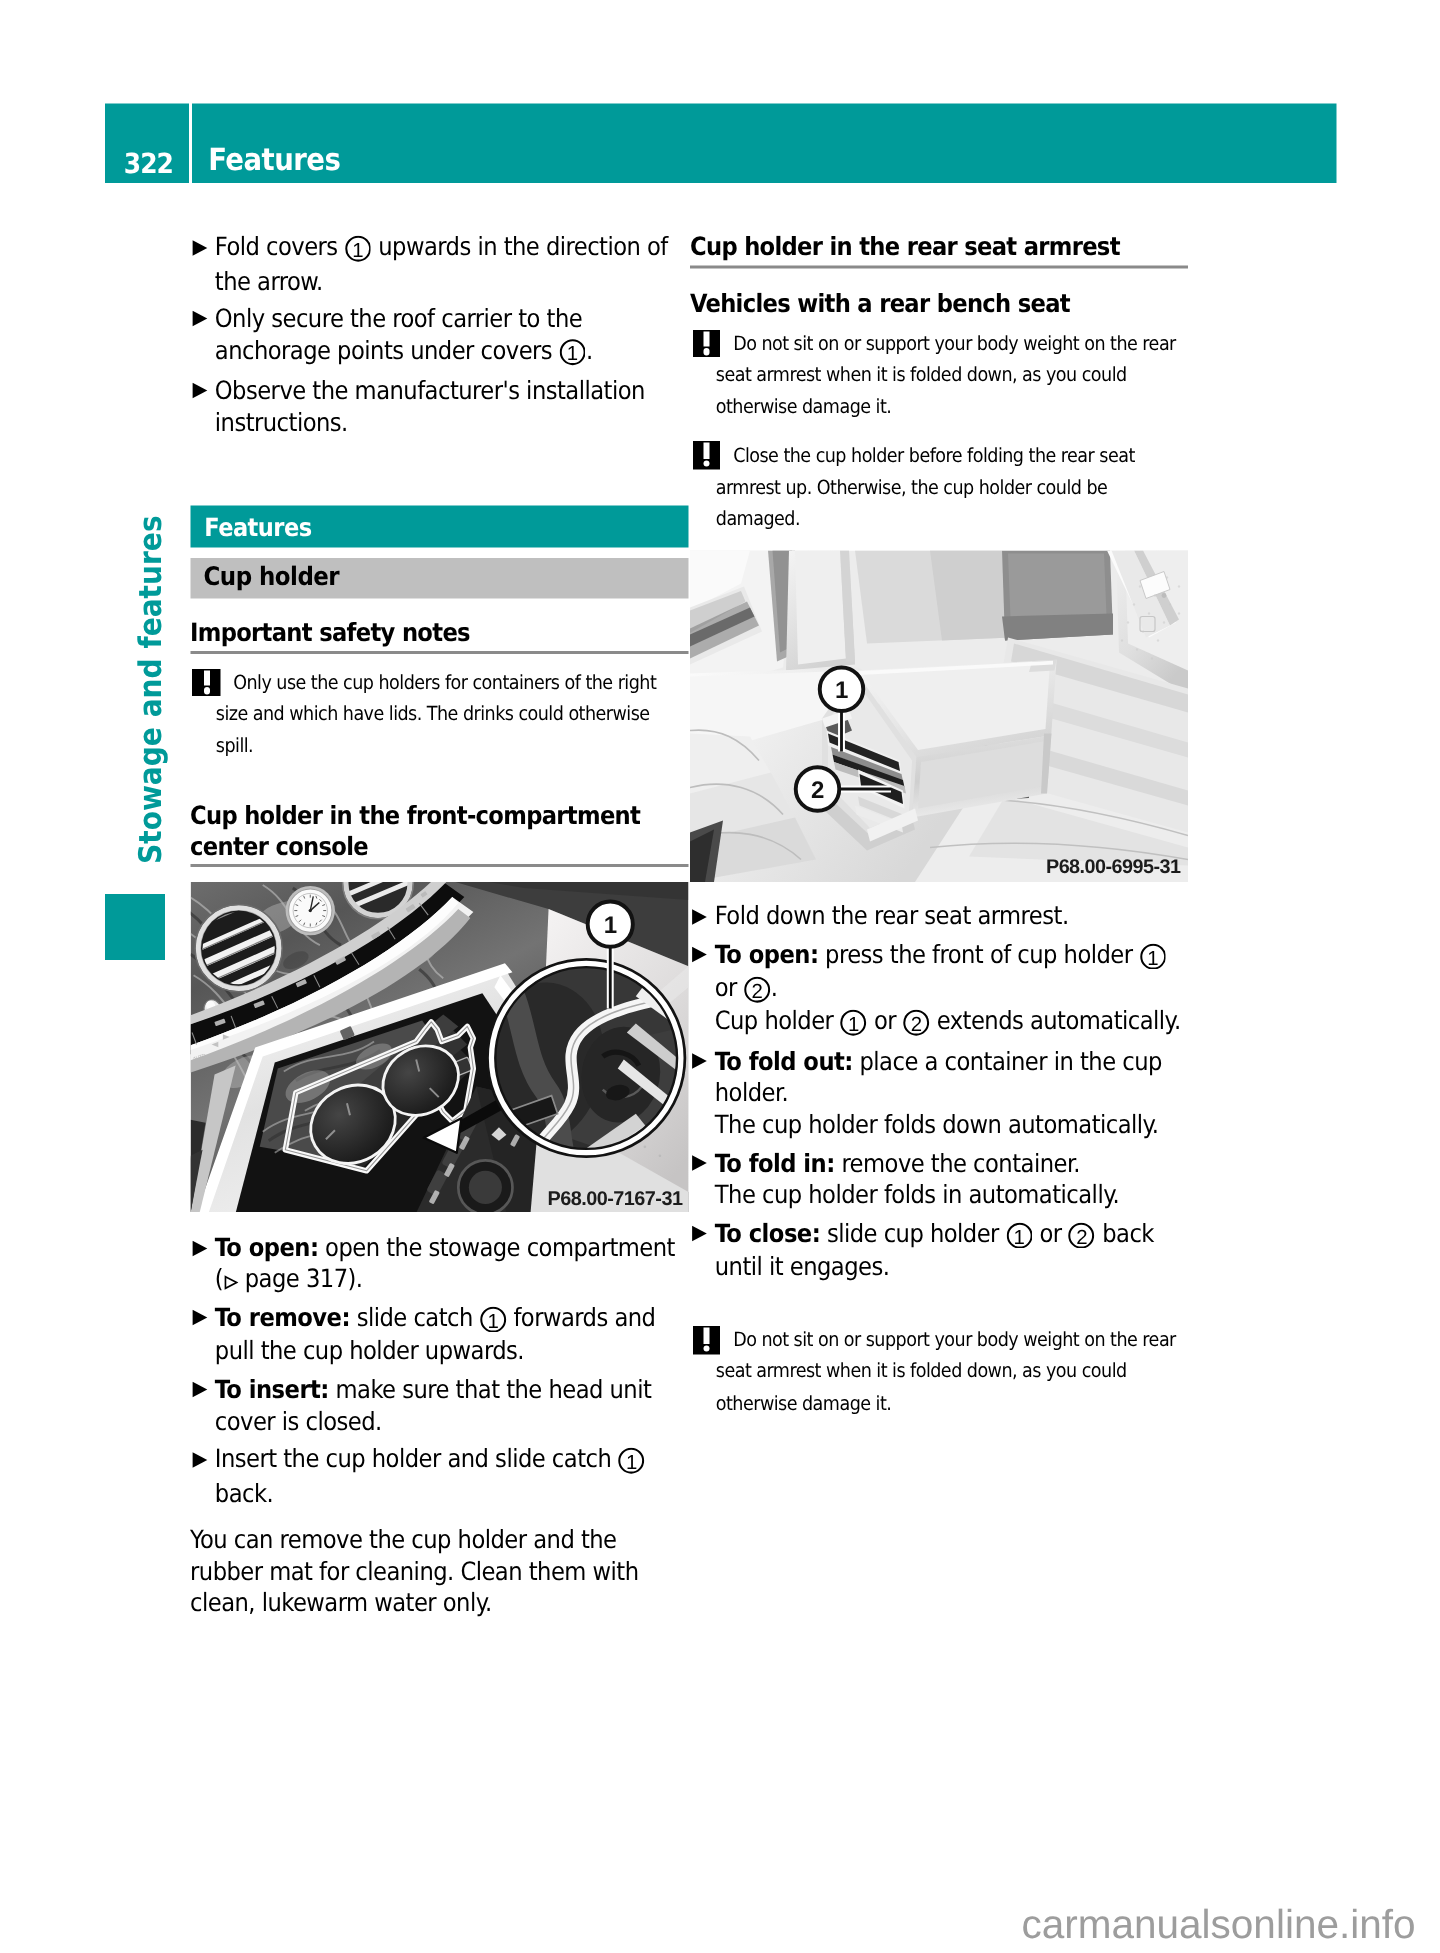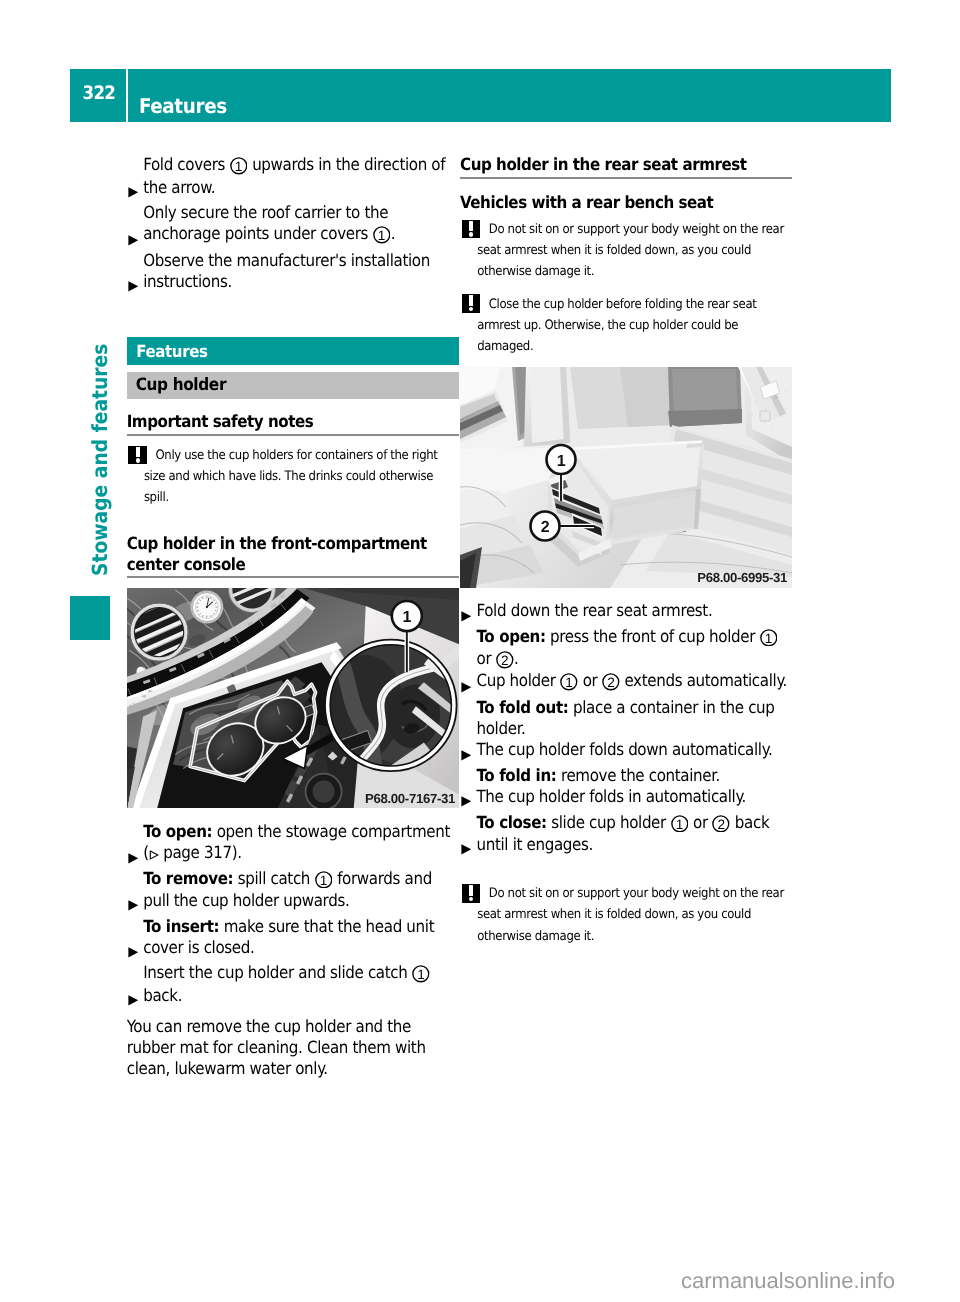--- a/index.html
+++ b/index.html
@@ -3,36 +3,36 @@
 <meta charset="utf-8">
 <title>Features 322</title>
 <style>
   html,body{margin:0;padding:0;background:#fff;}
   body{width:960px;height:1302px;font-family:"DejaVu Sans",sans-serif;font-stretch:condensed;color:#000;letter-spacing:-0.35px;-webkit-font-smoothing:antialiased;text-rendering:geometricPrecision;}
   .page{position:relative;width:960px;height:1302px;overflow:hidden;background:#fff;}
 
   
   .hdr{position:absolute;left:70px;top:69px;height:52.5px;width:820.5px;display:flex;}
   .hdr-num{width:55.5px;background:#009a99;display:flex;align-items:flex-end;justify-content:flex-end;
-           padding-right:10.3px;padding-bottom:18px;box-sizing:border-box;color:#fff;font-weight:bold;font-size:18.5px;letter-spacing:-0.7px;line-height:1;}
+           padding-right:10.3px;padding-bottom:2px;box-sizing:border-box;color:#fff;font-weight:bold;font-size:18.5px;letter-spacing:-0.7px;line-height:1;}
   .hdr-gap{width:2.1px;background:#fff;}
   .hdr-title{flex:1;background:#009a99;display:flex;align-items:flex-end;padding-left:11.3px;padding-bottom:4.9px;
              box-sizing:border-box;color:#fff;font-weight:bold;font-size:20.4px;line-height:1;}
 
   
   .side{position:absolute;left:89.7px;top:576.2px;transform:rotate(-90deg);transform-origin:0 0;
         color:#009a99;font-weight:bold;font-size:20.8px;white-space:nowrap;line-height:1;letter-spacing:0px;}
   .side-block{position:absolute;left:70.2px;top:595.5px;width:40.1px;height:44.1px;background:#009a99;}
 
   
   .colL{position:absolute;left:126.7px;top:154.3px;width:332px;}
   .colR{position:absolute;left:460px;top:154.4px;width:332px;}
 
   
-  .bullet{display:flex;font-size:16.8px;line-height:21.2px;margin-bottom:4.3px;align-items:flex-end;}
+  .bullet{display:flex;font-size:16.8px;line-height:21.2px;margin-bottom:4.3px;}
   .bullet .mark{width:16.5px;flex:none;}
   .bullet .mark svg{display:block;margin-top:5.4px;margin-left:1px;}
   .bullet .bt{flex:1;}
   .para{font-size:16.8px;line-height:21.2px;}
   .note{position:relative;padding-left:17.2px;text-indent:11.6px;font-size:13px;line-height:21.2px;}
   .note .warn{position:absolute;left:1.8px;top:0.8px;text-indent:0;}
   .wbox{display:block;width:18.5px;height:18.6px;background:#000;position:relative;}
   .wbox i{position:absolute;left:7.4px;top:1.1px;width:3.7px;height:10.6px;background:#fff;}
   .wbox b{position:absolute;left:7.2px;top:12.9px;width:4.2px;height:4.2px;background:#fff;border-radius:50%;}
 
@@ -41,21 +41,21 @@
   .barTeal{background:#009a99;color:#fff;font-weight:bold;font-size:16.7px;height:27.7px;display:flex;align-items:center;padding-left:9.5px;box-sizing:border-box;}
   .barGray{background:#bfbfbf;color:#000;font-weight:bold;font-size:17px;height:27.2px;display:flex;align-items:center;padding-left:9px;box-sizing:border-box;}
 
   .circ{display:inline-block;width:17.6px;height:16px;position:relative;vertical-align:-6.3px;margin:0 0.3px;}
   .circ svg{position:absolute;left:0;top:-3.4px;}
   .circ em{position:absolute;left:0;top:-3.4px;width:17.6px;height:17.6px;line-height:19.4px;text-align:center;
            font-style:normal;font-size:13.6px;font-weight:normal;font-family:"Liberation Sans",sans-serif;font-stretch:normal;letter-spacing:0;}
   .refico{display:inline-block;width:10px;height:10px;line-height:10px;vertical-align:-1.2px;}
   .figure{position:relative;}
   .figure svg{display:block;width:332px;height:auto;}
-  .wm{position:absolute;left:681px;top:1270px;color:#9d9d9d;font-size:22px;font-family:"Liberation Sans",sans-serif;font-stretch:normal;letter-spacing:0px;line-height:1;white-space:nowrap;}
+  .wm{position:absolute;left:681px;top:1270px;color:#9d9d9d;font-size:27px;font-family:"Liberation Sans",sans-serif;font-stretch:normal;letter-spacing:0px;line-height:1;white-space:nowrap;}
 </style>
 </head>
 <body>
 
 <div class="page">
   <div class="hdr">
     <div class="hdr-num">322</div>
     <div class="hdr-gap"></div>
     <div class="hdr-title">Features</div>
   </div>
@@ -452,21 +452,21 @@
         <span class="bt"><b>To open:</b><span> open the stowage compartment (</span><span><span class="refico"><svg width="10" height="10" viewBox="0 0 10 10" aria-hidden="true">
                 <path d="M1.3 1.1 L8.8 5.0 L1.3 8.9 Z" fill="none" stroke="#000" stroke-width="1.1"></path>
               </svg></span><span> page 317</span></span><span>).</span></span>
       </div>
       <div class="bullet">
         <span class="mark">
           <svg width="11" height="11" viewBox="0 0 11 11" aria-hidden="true">
             <path d="M0.4 0.2 L10.2 5.3 L0.4 10.5 Z" fill="#000"></path>
           </svg>
         </span>
-        <span class="bt"><b>To remove:</b><span> spill catch </span><span class="circ"><svg width="17.6" height="17.6" viewBox="0 0 17.6 17.6" aria-hidden="true">
+        <span class="bt"><b>To remove:</b><span> slide catch </span><span class="circ"><svg width="17.6" height="17.6" viewBox="0 0 17.6 17.6" aria-hidden="true">
               <circle cx="8.8" cy="8.8" r="7.95" fill="none" stroke="#000" stroke-width="1.35"></circle>
             </svg><em>1</em></span><span> forwards and pull the cup holder upwards.</span></span>
       </div>
       <div class="bullet">
         <span class="mark">
           <svg width="11" height="11" viewBox="0 0 11 11" aria-hidden="true">
             <path d="M0.4 0.2 L10.2 5.3 L0.4 10.5 Z" fill="#000"></path>
           </svg>
         </span>
         <span class="bt"><b>To insert:</b><span> make sure that the head unit cover is closed.</span></span>

